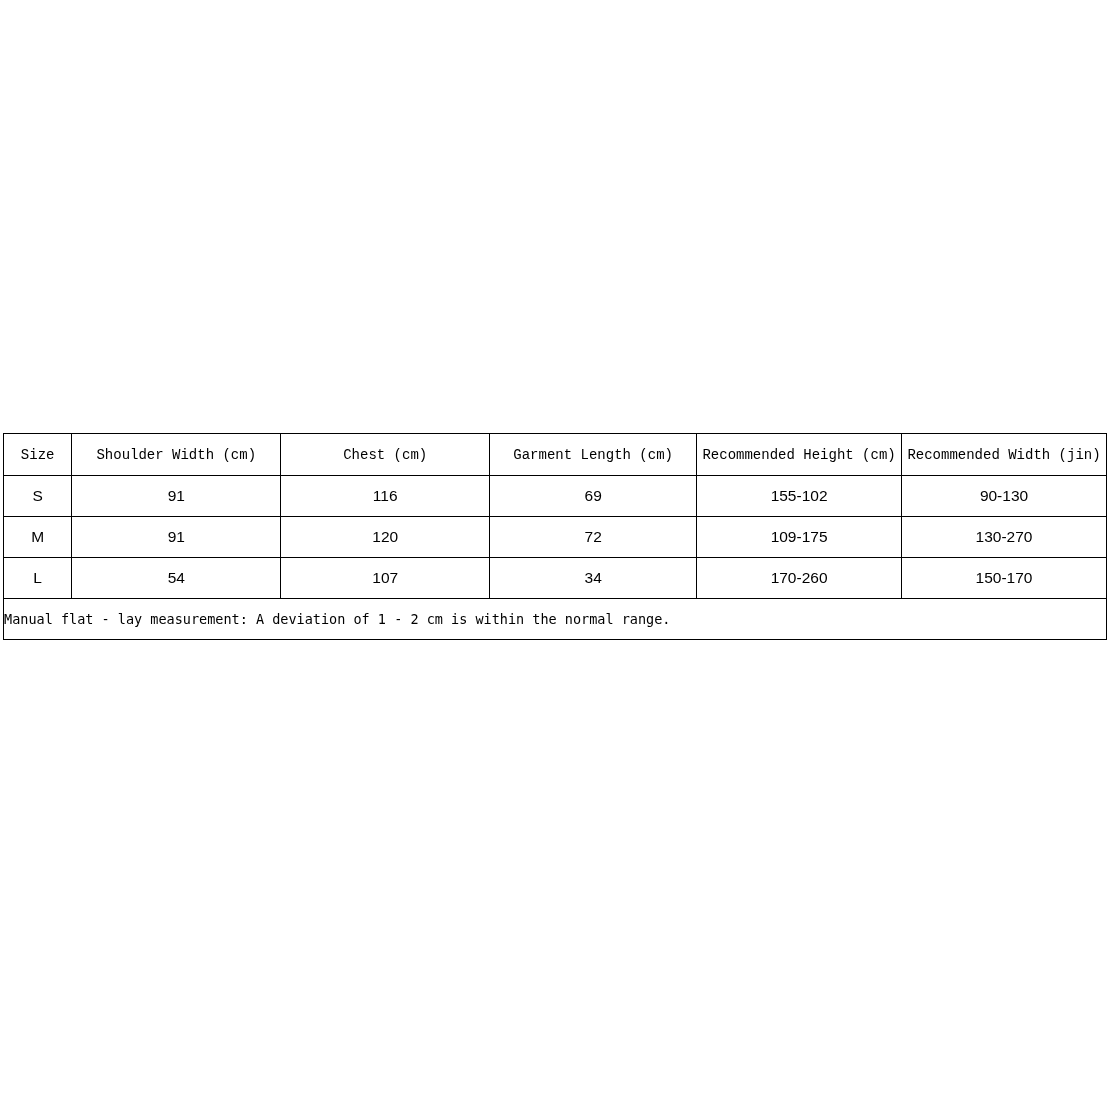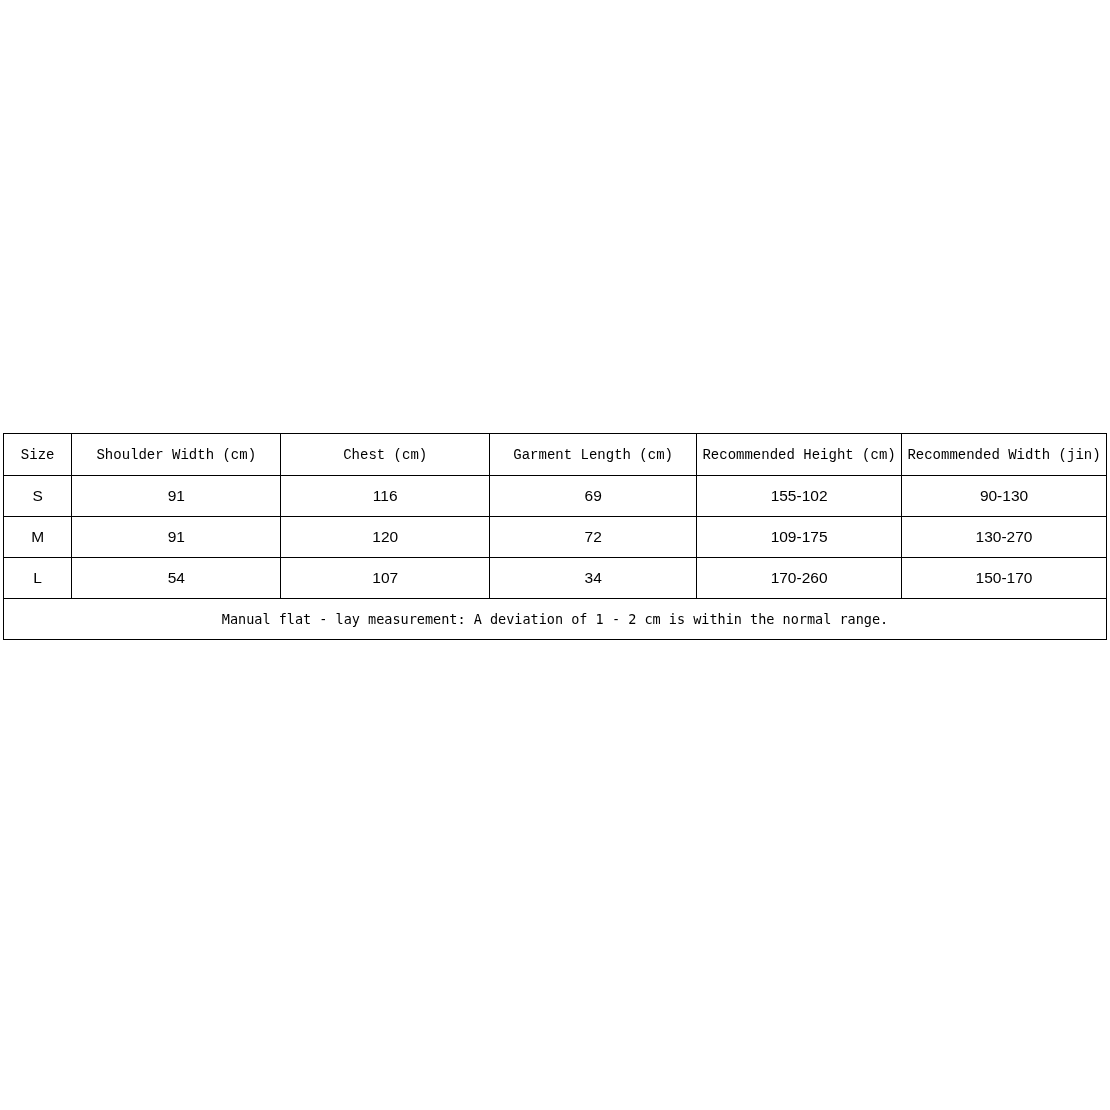--- a/index.html
+++ b/index.html
@@ -62,21 +62,21 @@
   }
   
   td.first-col {
     font-size: 15.5px;
   }
   tr.note-row td {
     height: 38px;
     font-family: "DejaVu Sans Mono", monospace;
     font-size: 13.5px;
     letter-spacing: 0px;
-    text-align: center;
+    text-align: left;
   }
 </style>
 </head>
 <body>
 
 <div class="sheet">
 
   <div class="size-table-wrap">
     <table class="size-table">
       <colgroup>

